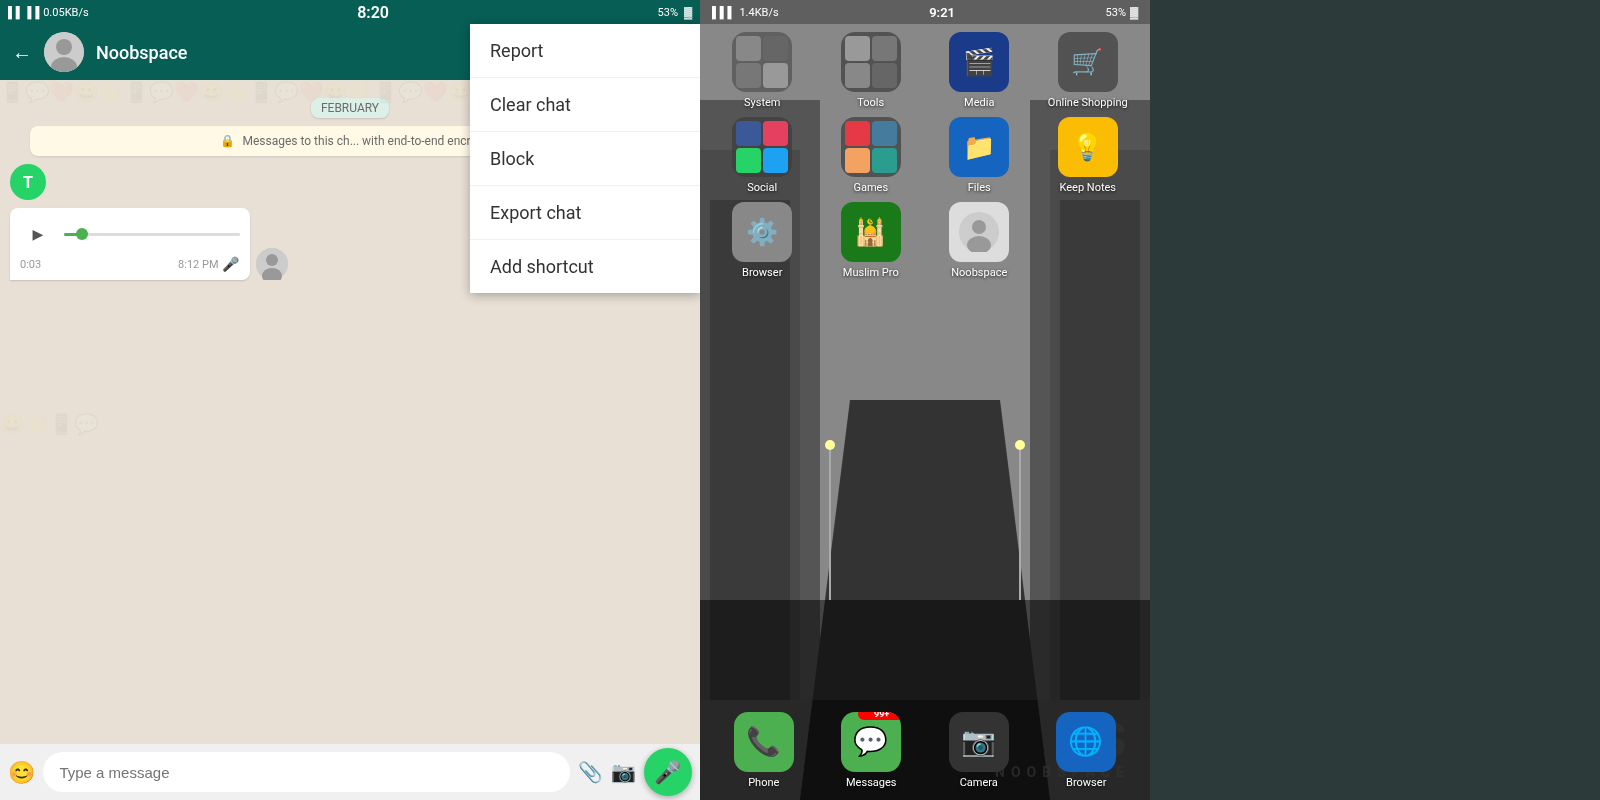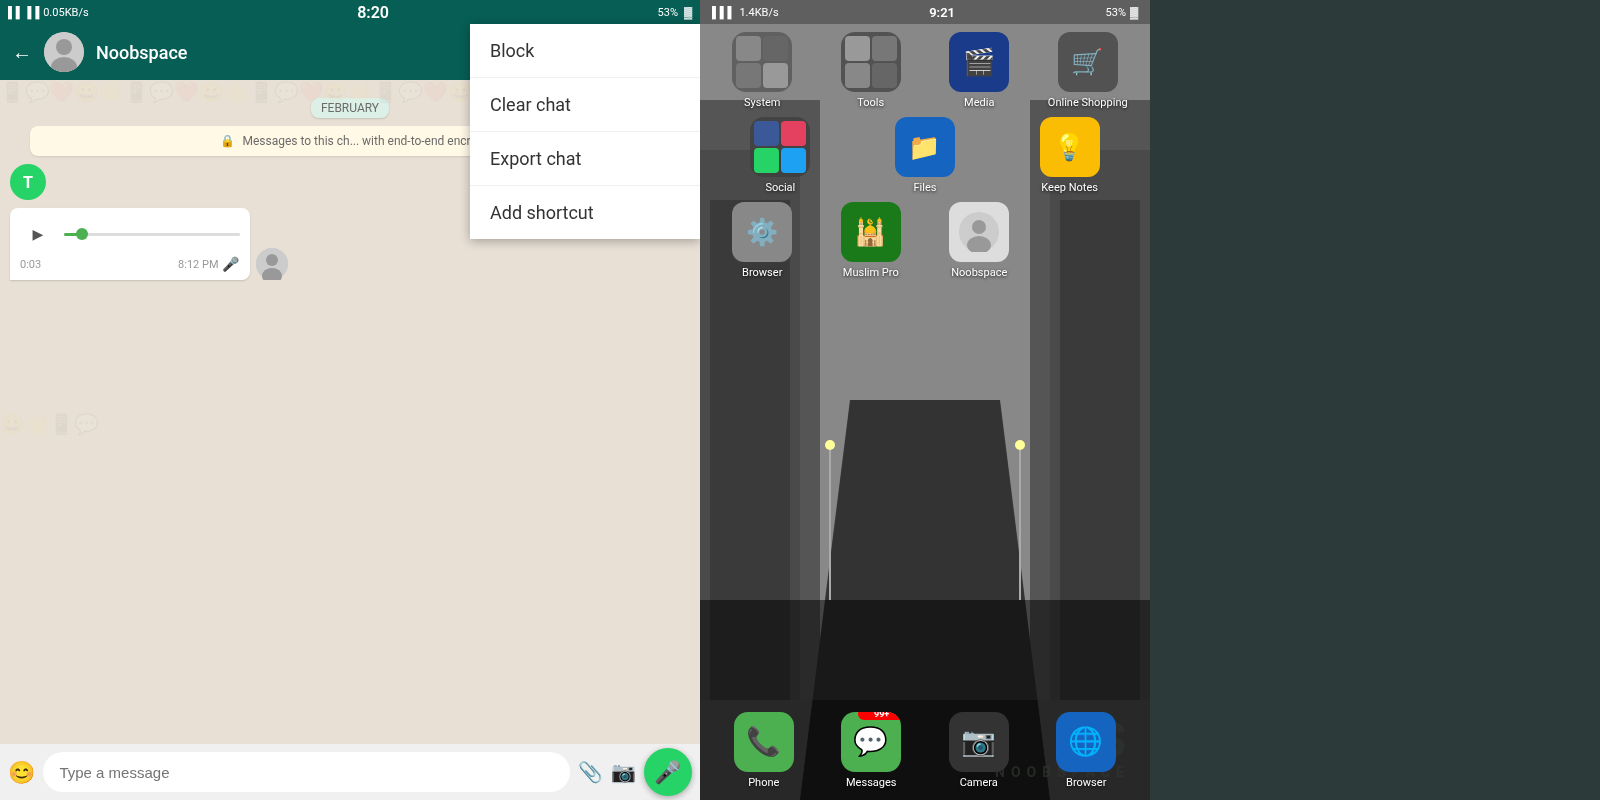--- a/index.html
+++ b/index.html
@@ -458,22 +458,23 @@
     </div>
     <span class="contact-name">Noobspace</span>
     <div class="header-icons">
       <span>📹</span>
       <span>📞</span>
       <span>⋮</span>
     </div>
   </div>
 
   <div class="context-menu">
+    <div class="context-menu-item">Report</div>
+    <div class="context-menu-item">Clear chat</div>
     <div class="context-menu-item">Block</div>
-    <div class="context-menu-item">Clear chat</div>
     <div class="context-menu-item">Export chat</div>
     <div class="context-menu-item">Add shortcut</div>
   </div>
 
   <div class="chat-body">
 
     <div class="chat-wallpaper">
       <span class="wp-icon">📱</span>
         <span class="wp-icon">💬</span>
         <span class="wp-icon">❤️</span>
@@ -637,20 +638,29 @@
       <div class="app-item">
         <div class="app-icon folder" style="background:rgba(60,60,60,0.7);">
           <div class="folder-mini" style="background:#3b5998;"></div>
           <div class="folder-mini" style="background:#e4405f;"></div>
           <div class="folder-mini" style="background:#25d366;"></div>
           <div class="folder-mini" style="background:#1da1f2;"></div>
         </div>
         <span class="app-label">Social</span>
       </div>
       <div class="app-item">
+        <div class="app-icon folder" style="background:rgba(60,60,60,0.7);">
+          <div class="folder-mini" style="background:#e63946;"></div>
+          <div class="folder-mini" style="background:#457b9d;"></div>
+          <div class="folder-mini" style="background:#f4a261;"></div>
+          <div class="folder-mini" style="background:#2a9d8f;"></div>
+        </div>
+        <span class="app-label">Games</span>
+      </div>
+      <div class="app-item">
         <div class="app-icon" style="background:#1565c0; border-radius:12px;">
           <span style="font-size:26px;">📁</span>
         </div>
         <span class="app-label">Files</span>
       </div>
       <div class="app-item">
         <div class="app-icon" style="background:#fbbc04; border-radius:12px;">
           <span style="font-size:26px;">💡</span>
         </div>
         <span class="app-label">Keep Notes</span>

